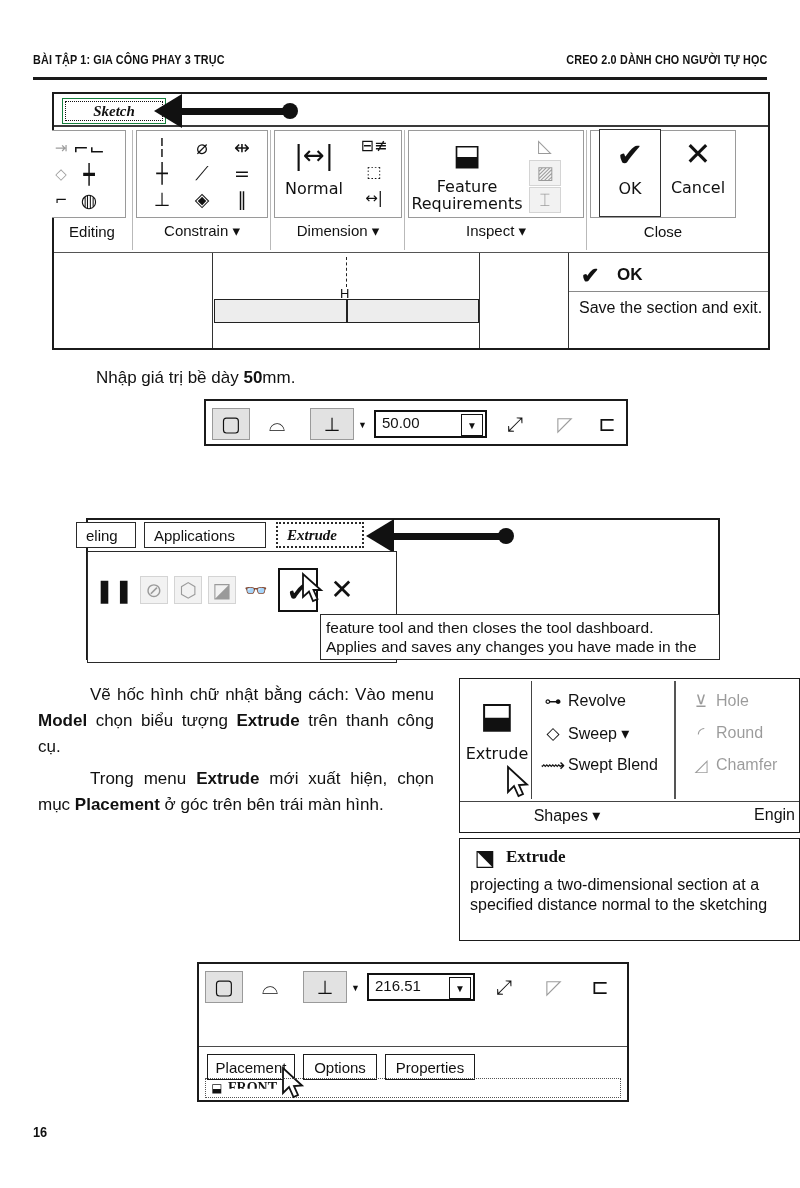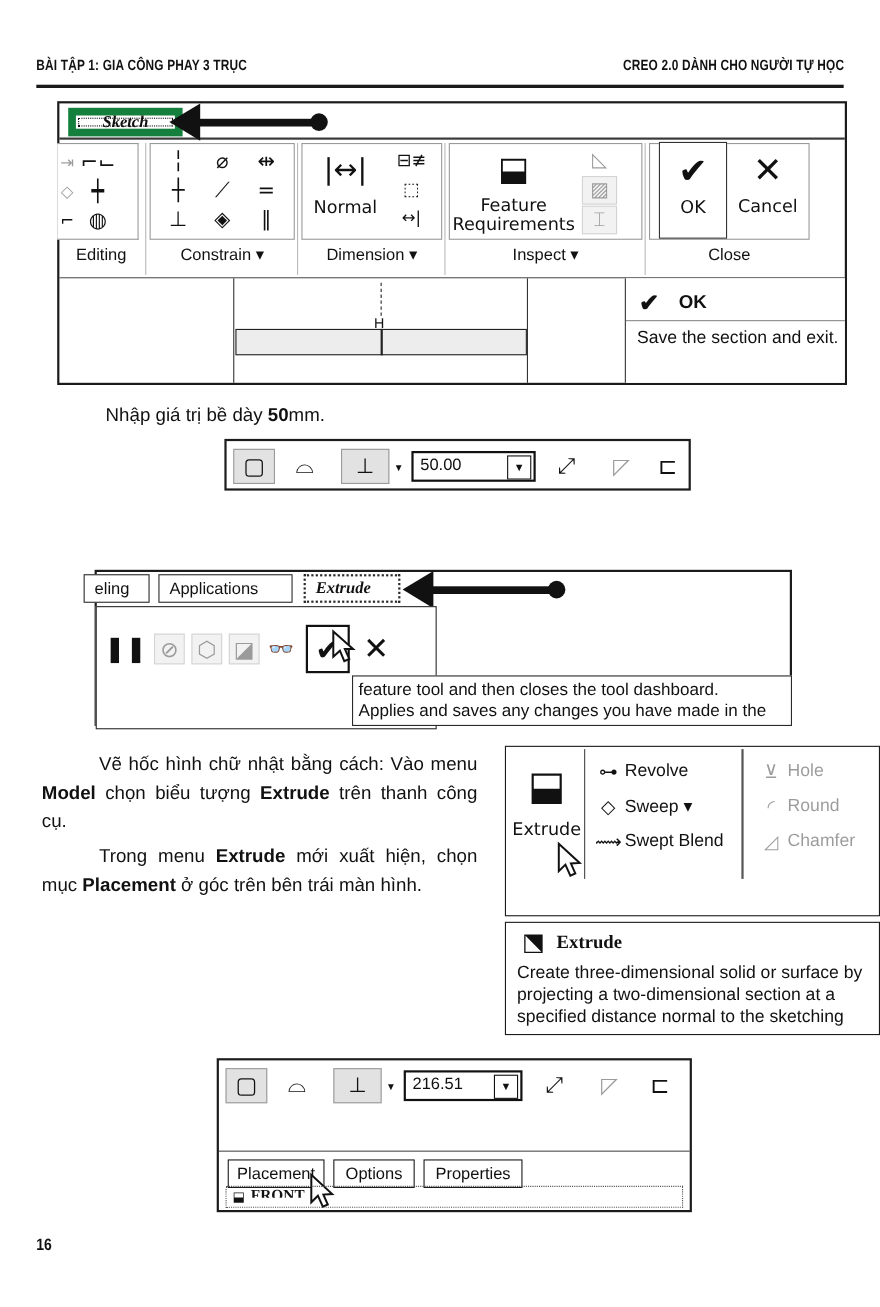--- a/index.html
+++ b/index.html
@@ -29,21 +29,21 @@
   .just{text-align:justify;}
 
   
   .shot{position:absolute;background:#fff;border:2px solid #1b1b1b;box-sizing:border-box;}
   .shot.thin{border-width:1.5px;}
 
   
   #shot1{left:52px;top:92px;width:718px;height:258px;}
   .rb-tab{
     position:absolute;left:8px;top:4px;width:104px;height:26px;
-    border:7px solid #15803d;background:#fff;box-sizing:border-box;
+    border:1px solid #15803d;background:#fff;box-sizing:border-box;
   }
   .rb-tab .inner{
     position:absolute;inset:2px;border:1.5px dotted #111;box-sizing:border-box;
     display:flex;align-items:center;justify-content:center;
     font-style:italic;font-weight:bold;font-size:15px;font-family:"Liberation Serif",serif;
   }
   .rb-tabrow{position:absolute;left:0;top:31px;right:0;height:2px;background:#3a3a3a;}
 
   .grp{position:absolute;top:36px;height:88px;border:1px solid #9a9a9a;box-sizing:border-box;background:#fff;}
   .grplbl{position:absolute;top:126px;height:22px;font-size:15px;color:#111;
@@ -346,27 +346,31 @@
       <span class="gi">◿</span>
       <span>Chamfer</span>
     </div>
 
     <div class="cursor" style="left:48px;top:88px;">
       <svg width="26" height="34" viewBox="0 0 26 34">
         <polygon points="0,0 0,25 6,19 10.5,29 15,27 11,18 19,17.5" fill="#fff" stroke="#111" stroke-width="1.8"></polygon>
       </svg>
     </div>
 
+    <div class="galfoot">
+      <div style="position:absolute;left:0;top:4px;width:214px;text-align:center;font-size:16px;">Shapes ▾</div>
+      <div style="position:absolute;right:4px;top:4px;font-size:16px;">Engin</div>
+      <div style="position:absolute;left:214px;top:-118px;width:1.2px;height:118px;"></div>
+    </div>
   </div>
 
   <div class="shot thin" id="shot5">
     <div class="icn" style="left:8px;top:6px;width:34px;height:26px;font-size:22px;">⬔</div>
     <div class="t5-head">Extrude</div>
     <div class="t5-body">
-      <div>Create three-dimensional solid or surface by</div>
       <div>projecting a two-dimensional section at a</div>
       <div>specified distance normal to the sketching</div>
     </div>
   </div>
 
   <div class="shot" id="shot6">
     <div class="dashbar" style="height:48px;">
       <div class="dbtn sel" style="left:6px;">
         <span style="font-size:21px;">▢</span>
       </div>

